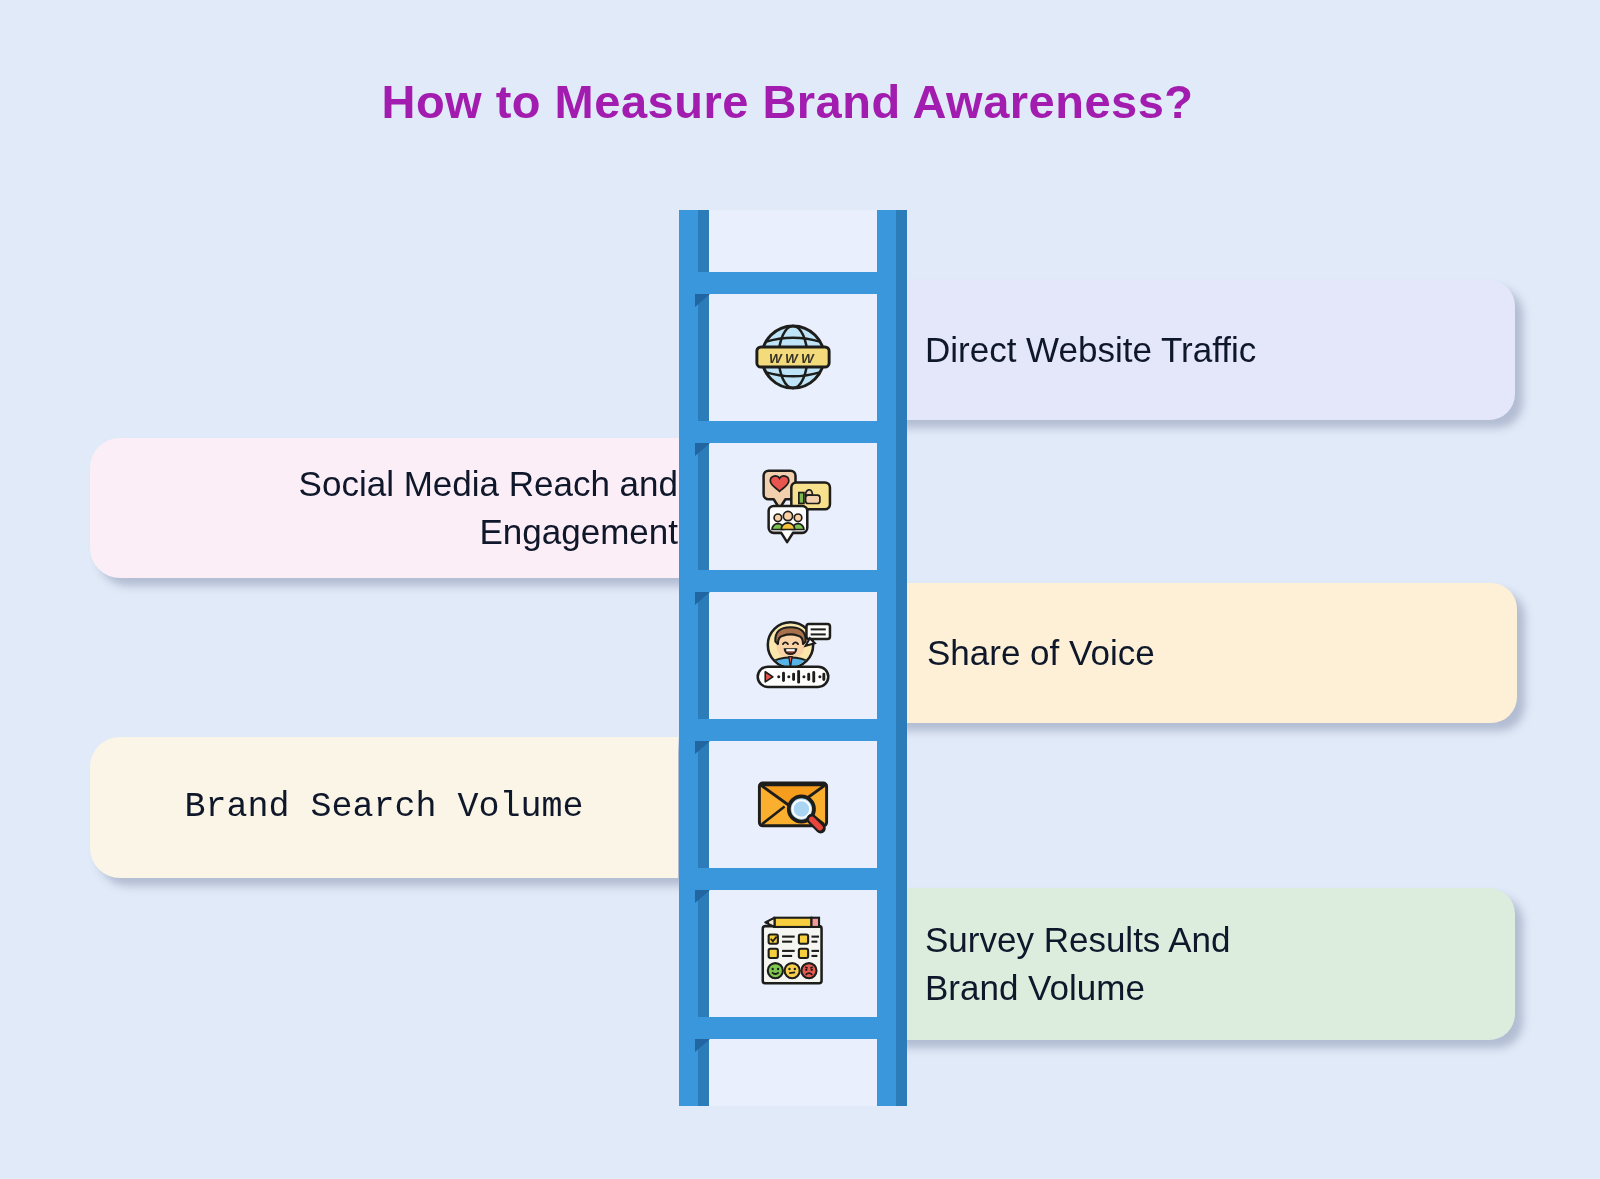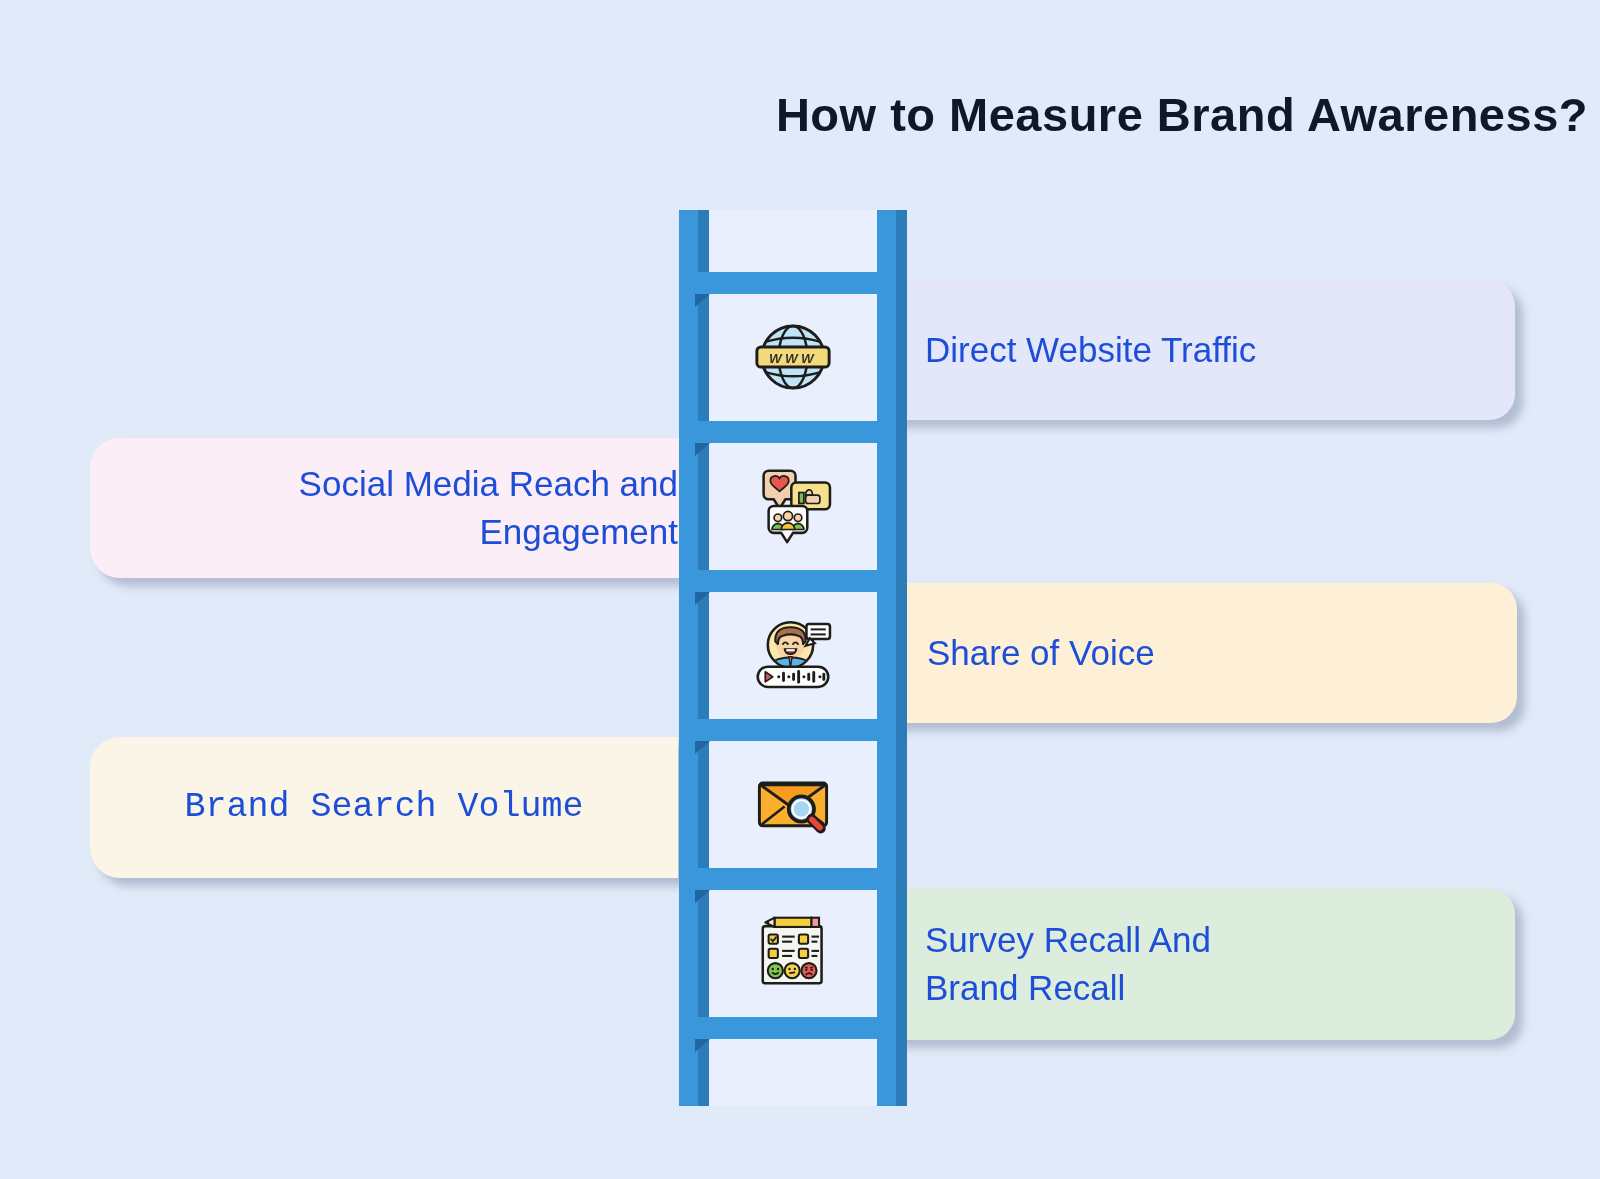--- a/index.html
+++ b/index.html
@@ -1,28 +1,28 @@
 <!DOCTYPE html>
 <html><head>
 <meta charset="utf-8">
 <style>
   html,body{margin:0;padding:0;}
   body{font-family:"Liberation Sans","DejaVu Sans",sans-serif;}
   .stage{position:relative;width:1600px;height:1179px;overflow:hidden;background:#e1eaf8;}
 
   .title{
-    position:absolute;top:74px;left:0;width:1575px;margin:13px;
-    text-align:right;font-size:47px;font-weight:700;letter-spacing:.5px;
-    color:#0f172a;
+    position:absolute;top:74px;left:0;width:1575px;margin:0;
+    text-align:center;font-size:47px;font-weight:700;letter-spacing:.5px;
+    color:#a21caf;
   }
 
   
   .card{position:absolute;z-index:1;display:flex;align-items:center;
         box-shadow:8px 8px 9px rgba(122,134,163,.45);}
-  .card-text{font-size:35px;color:#1d4ed8;line-height:1.36;}
+  .card-text{font-size:35px;color:#0f172a;line-height:1.36;}
   .c1{left:893px;top:280px;width:590px;height:140px;border-radius:0 26px 26px 0;padding-left:32px;}
   .c2{left:90px;top:438px;width:588px;height:140px;border-radius:30px 0 0 30px;justify-content:flex-end;padding-right:40px;text-align:right;}
   .c2 .card-text{max-width:480px;}
   .c3{left:893px;top:583px;width:590px;height:140px;border-radius:0 26px 26px 0;padding-left:34px;}
   .c4{left:90px;top:737px;width:588px;height:141px;border-radius:30px 0 0 30px;justify-content:center;text-align:center;}
   .c5{left:893px;top:888px;width:590px;height:152px;border-radius:0 26px 26px 0;padding-left:32px;}
   .c5 .card-text{max-width:380px;}
 
   
   .ladder{position:absolute;inset:0;z-index:2;}
@@ -50,21 +50,21 @@
   <div class="card c2" style="background-color: rgb(252, 238, 247);">
     <span class="card-text">Social Media Reach and Engagement</span>
   </div>
   <div class="card c3" style="background-color: rgb(253, 240, 215);">
     <span class="card-text">Share of Voice</span>
   </div>
   <div class="card c4" style="background-color: rgb(251, 245, 231); font-family: Liberation Mono, monospace;">
     <span class="card-text">Brand Search Volume</span>
   </div>
   <div class="card c5" style="background-color: rgb(220, 237, 222);">
-    <span class="card-text">Survey Recall And Brand Recall</span>
+    <span class="card-text">Survey Results And Brand Volume</span>
   </div>
 
   <div class="ladder">
     <div class="panel"></div>
     <div class="rail rail-left"></div>
     <div class="rail rail-right"></div>
     <div class="rung" style="top:272px"></div>
     <div class="rung" style="top:421px"></div>
     <div class="rung" style="top:570px"></div>
     <div class="rung" style="top:719px"></div>

